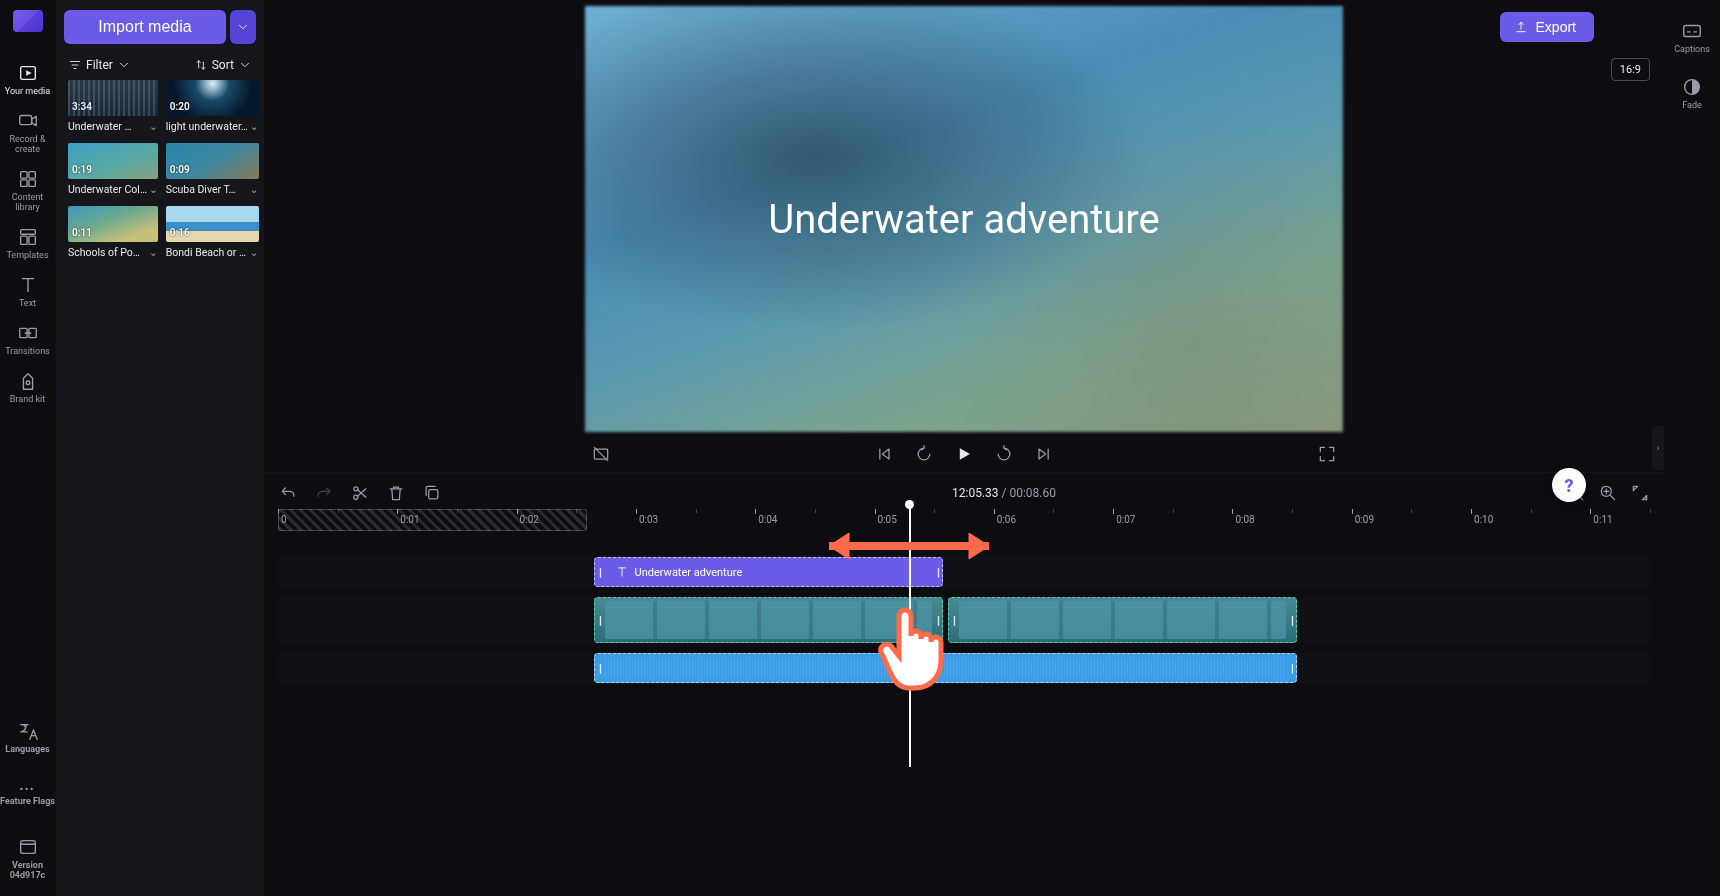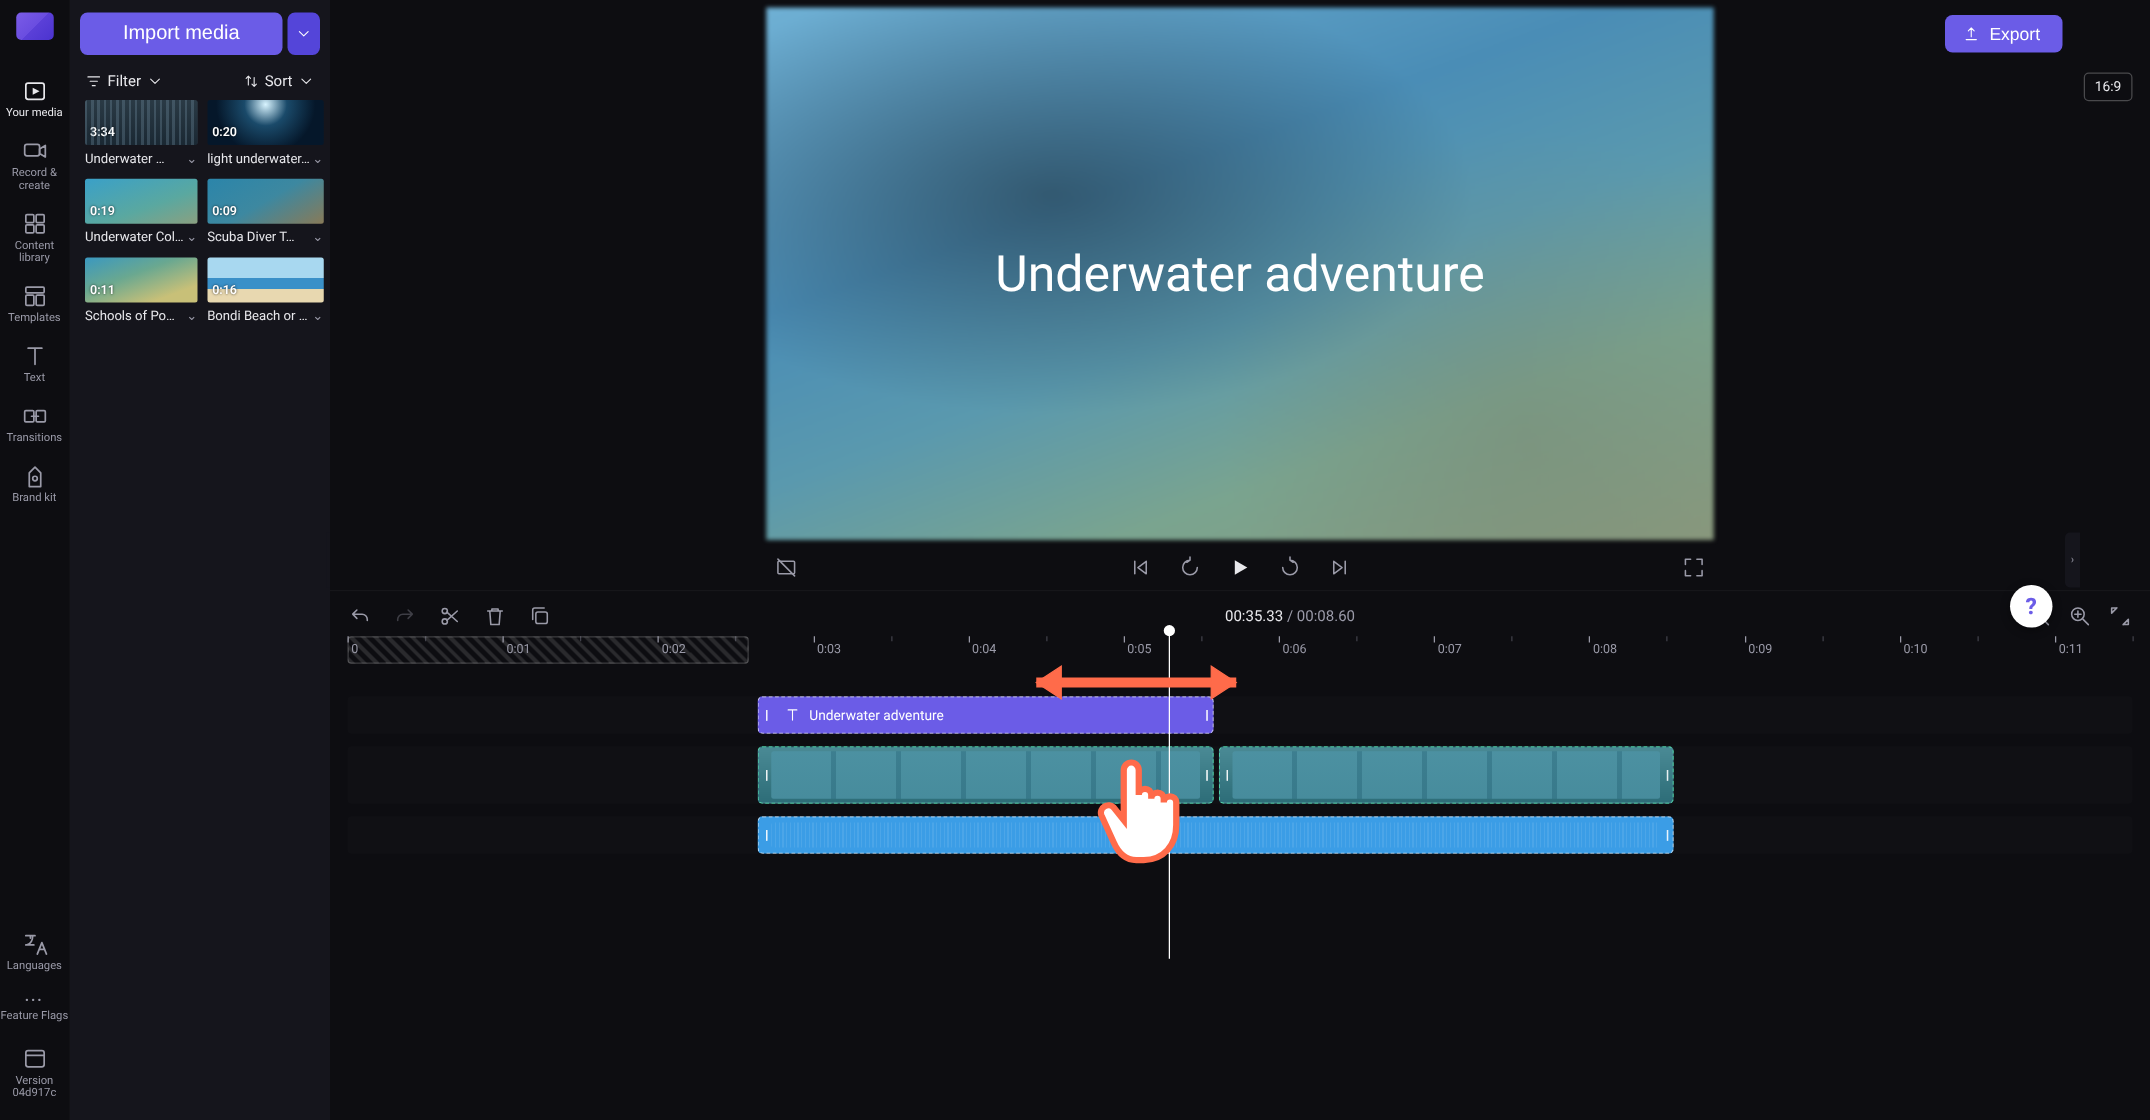--- a/index.html
+++ b/index.html
@@ -24,21 +24,21 @@
   .icon{width:20px;height:20px;fill:none;stroke:currentColor;stroke-width:1.5;stroke-linecap:round;stroke-linejoin:round;}
   .icon-sm{width:14px;height:14px;}
   .app{display:flex;width:100%;height:100%;}
   
   .rail{width:56px;background:var(--bg);display:flex;flex-direction:column;align-items:center;padding-top:10px;gap:2px;border-right:1px solid rgba(255,255,255,0.02);}
   .logo{width:30px;height:22px;border-radius:4px;background:linear-gradient(135deg,#7b5ce7 0%,#6a4de0 50%,#5b40d8 50%,#4b33cf 100%);margin-bottom:22px;}
   .rail-item{display:flex;flex-direction:column;align-items:center;gap:2px;color:var(--muted);font-size:9px;cursor:pointer;padding:6px 0;width:100%;text-align:center;}
   .rail-item.active{color:var(--text);}
   .rail-item .icon{width:22px;height:22px;}
   .rail-spacer{flex:1;}
-  .rail-bottom{display:flex;flex-direction:column;align-items:center;gap:6px;padding-bottom:10px;}
+  .rail-bottom{display:flex;flex-direction:column;align-items:center;gap:18px;padding-bottom:10px;font-weight:bold;}
   
   .media-panel{width:208px;background:var(--panel);display:flex;flex-direction:column;padding:10px 8px;position:relative;}
   .import-row{display:flex;gap:4px;align-items:stretch;}
   .import-btn{flex:1;background:var(--purple);color:#fff;border:none;border-radius:6px;font-size:16px;font-weight:500;padding:8px 0;cursor:pointer;}
   .import-caret{width:26px;background:var(--purple-dark);border:none;border-radius:6px;cursor:pointer;display:flex;align-items:center;justify-content:center;color:#fff;}
   .filter-row{display:flex;align-items:center;justify-content:space-between;margin:14px 4px 8px;}
   .fbtn{display:flex;align-items:center;gap:4px;color:var(--text);font-size:12px;cursor:pointer;}
   .grid{display:grid;grid-template-columns:1fr 1fr;gap:10px 8px;padding:0 4px;}
   .thumb{display:flex;flex-direction:column;gap:4px;}
   .thumb-img{position:relative;width:100%;height:36px;border-radius:2px;background:#2a3a4a;overflow:hidden;}
@@ -368,21 +368,21 @@
               <path d="M5 7h14M9 7V5h6v2M7 7l1 13h8l1-13"></path>
             </svg>
           </span>
         <span>
             <svg class="icon" viewBox="0 0 24 24">
               <rect x="8" y="8" width="11" height="11" rx="2"></rect>
               <path d="M5 15V6a2 2 0 012-2h9"></path>
             </svg>
           </span>
         <div class="center">
-          <span class="cur">00:35.33</span> / <span>00:08.60</span>
+          <span class="cur">12:05.33</span> / <span>00:08.60</span>
         </div>
         <div class="right">
           <span>
               <svg class="icon" viewBox="0 0 24 24">
                 <circle cx="10" cy="10" r="6"></circle>
                 <path d="M20 20l-5-5M7 10h6"></path>
               </svg>
             </span>
           <span>
               <svg class="icon" viewBox="0 0 24 24">
@@ -507,14 +507,30 @@
             <polygon points="190,25 170,12 170,38"></polygon>
           </g>
           <g transform="translate(78,80)">
             <path class="hand" d="M22 40 V15 a6 6 0 0112 0 V35 a5 5 0 0110 0 v3 a5 5 0 0110 0 v3 a5 5 0 0110 0 v18 c0 16-10 28-26 28 H32 c-8 0-14-5-18-14 l-10-22 a6 6 0 0110-6 l8 10z"></path>
           </g>
         </svg>
       </div>
     </div>
   </div>
 
+  <div class="rrail">
+    <div class="rail-item">
+      <svg class="icon" viewBox="0 0 24 24">
+          <rect x="3" y="6" width="18" height="12" rx="2"></rect>
+          <path d="M7 13h3M14 13h3"></path>
+        </svg>
+      <span>Captions</span>
+    </div>
+    <div class="rail-item">
+      <svg class="icon" viewBox="0 0 24 24">
+          <circle cx="12" cy="12" r="8"></circle>
+          <path d="M12 4a8 8 0 010 16z" fill="currentColor" stroke="none"></path>
+        </svg>
+      <span>Fade</span>
+    </div>
+  </div>
   <div class="rrail-collapse">›</div>
 </div>
 
 </body></html>

